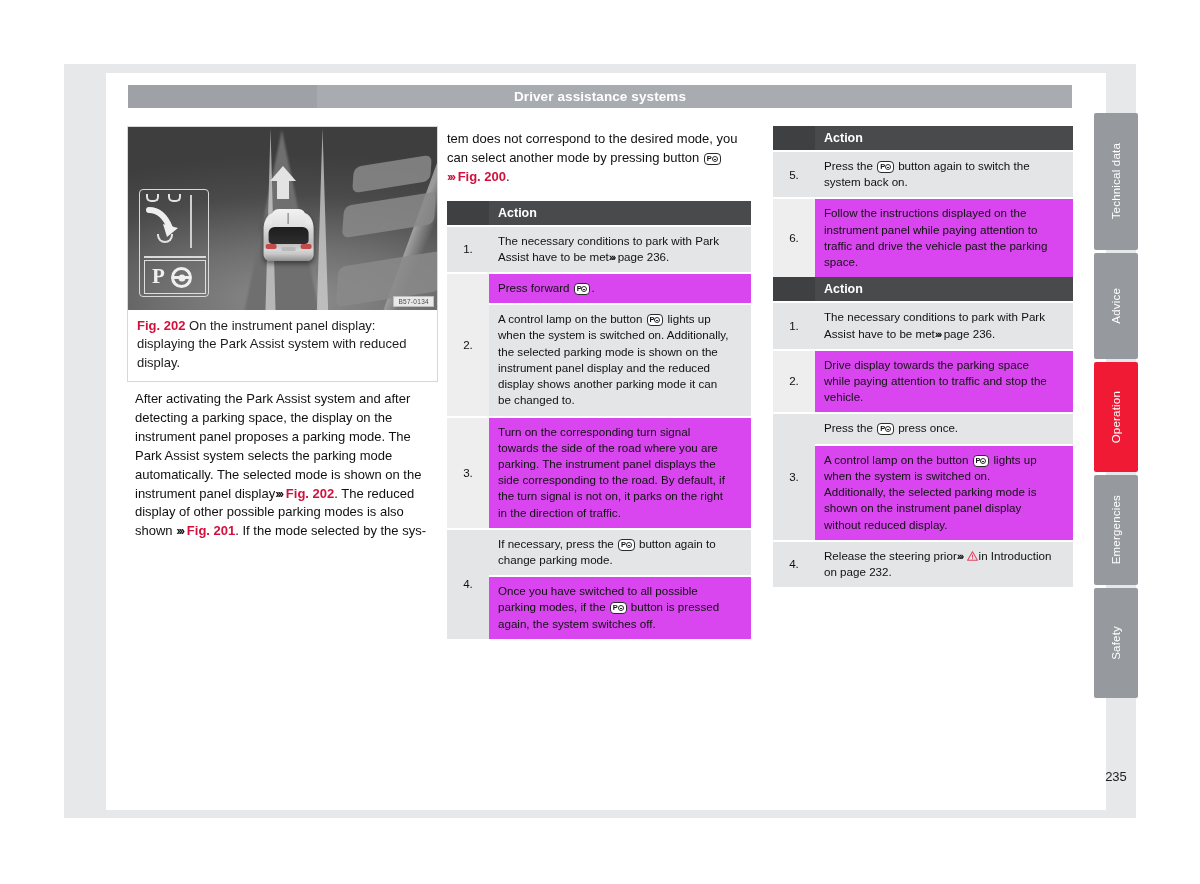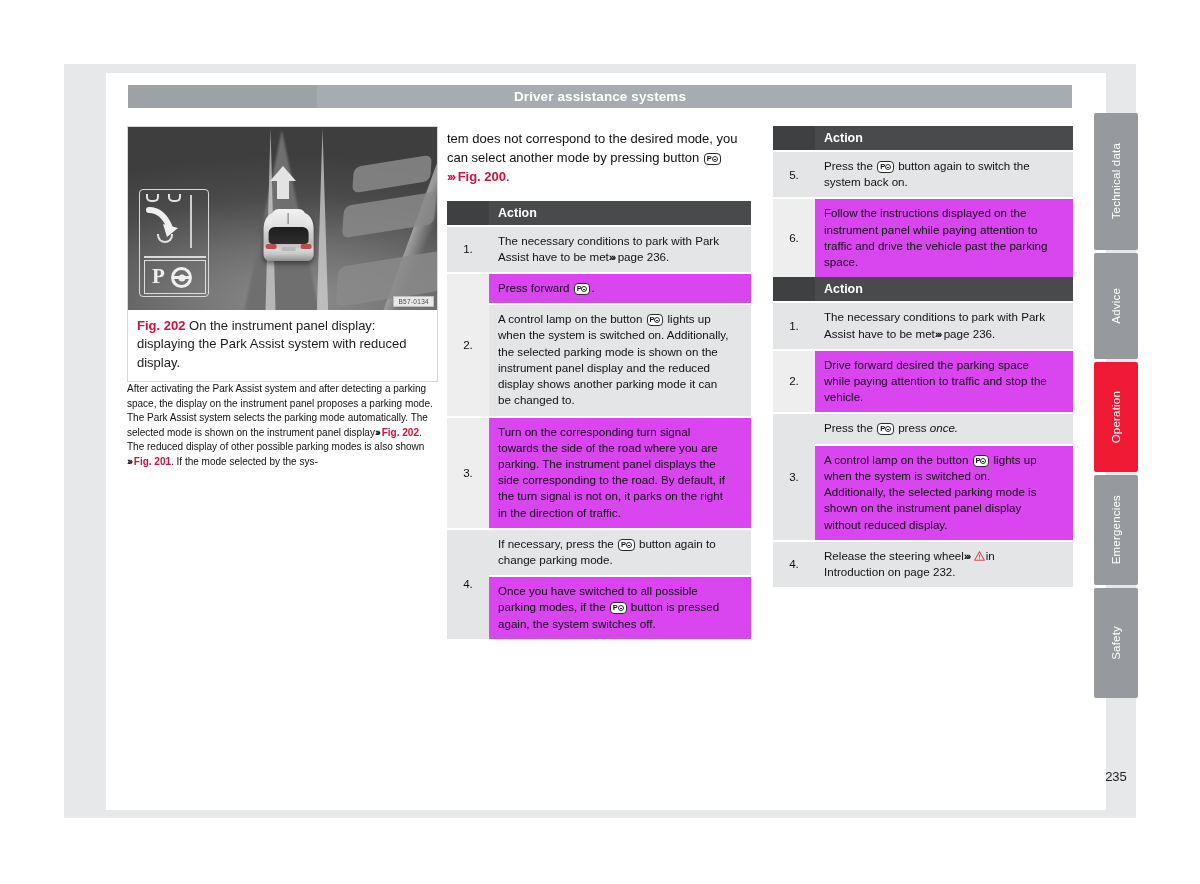--- a/index.html
+++ b/index.html
@@ -249,22 +249,22 @@
 
   
   h2.sect {
     margin: 22px 0 10px 0;
     font-size: 13.2px;
     line-height: 1.36;
     font-weight: bold;
     color: #000;
   }
   p.body {
-    margin: 0;
-    font-size: 10px;
+    margin: 8px;
+    font-size: 13px;
     line-height: 1.45;
     color: #111;
   }
   .col-mid p.intro {
     margin: 4px 0 14px 0;
     font-size: 13px;
     line-height: 1.45;
     color: #111;
   }
 
@@ -300,21 +300,21 @@
   .chev { font-weight: bold; letter-spacing: -2px; }
   .chev-red { color: #d3103c; font-weight: bold; letter-spacing: -2px; }
   .warn-tri {
     display: inline-block;
     width: 11px; height: 10px;
     position: relative;
     vertical-align: -1px;
     margin: 0 1px;
   }
   .warn-tri svg { display: block; }
-  .ital { font-style: italic; }
+  .ital { }
 
   
   table.act {
     width: 100%;
     border-collapse: collapse;
     table-layout: fixed;
   }
   table.act th.num, table.act td.num {
     width: 42px;
   }
@@ -555,41 +555,41 @@
       </thead>
       <tbody>
         <tr class="shade">
           <td class="num sep">1.</td>
           <td class="sep">
             <span>The necessary conditions to park with Park Assist have to be met</span><span class="chev">›››</span>&nbsp;<span>page 236.</span>
           </td>
         </tr>
         <tr class="plain">
           <td class="num sep">2.</td>
-          <td class="sep">Drive forward desired the parking space while paying attention to traffic and stop the vehicle.</td>
+          <td class="sep">Drive display towards the parking space while paying attention to traffic and stop the vehicle.</td>
         </tr>
         <tr class="shade">
           <td class="num sep" rowspan="2">3.</td>
           <td class="sep">
             <span>Press the</span>
             <span class="keybtn"><span class="p">P</span><span class="ring"></span></span>
             <span>press </span><span class="ital">once.</span>
           </td>
         </tr>
         <tr class="plain">
           <td class="sep">
             <span>A control lamp on the button</span>
             <span class="keybtn"><span class="p">P</span><span class="ring"></span></span>
             <span>lights up when the system is switched on. Additionally, the selected parking mode is shown on the instrument panel display without reduced display.</span>
           </td>
         </tr>
         <tr class="shade">
           <td class="num sep">4.</td>
           <td class="sep">
-            <span>Release the steering wheel</span><span class="chev">›››</span>
+            <span>Release the steering prior</span><span class="chev">›››</span>
             <span class="warn-tri">
               <svg width="11" height="10" viewBox="0 0 11 10">
                 <path d="M5.5 .7 L10.4 9.3 L.6 9.3 Z" fill="none" stroke="#e04a63" stroke-width="1.1" stroke-linejoin="round"></path>
                 <rect x="5.0" y="3.6" width="1" height="3.1" fill="#e04a63"></rect>
                 <rect x="5.0" y="7.3" width="1" height="1" fill="#e04a63"></rect>
               </svg>
             </span><span>in Introduction on page 232.</span>
           </td>
         </tr>
       </tbody>

